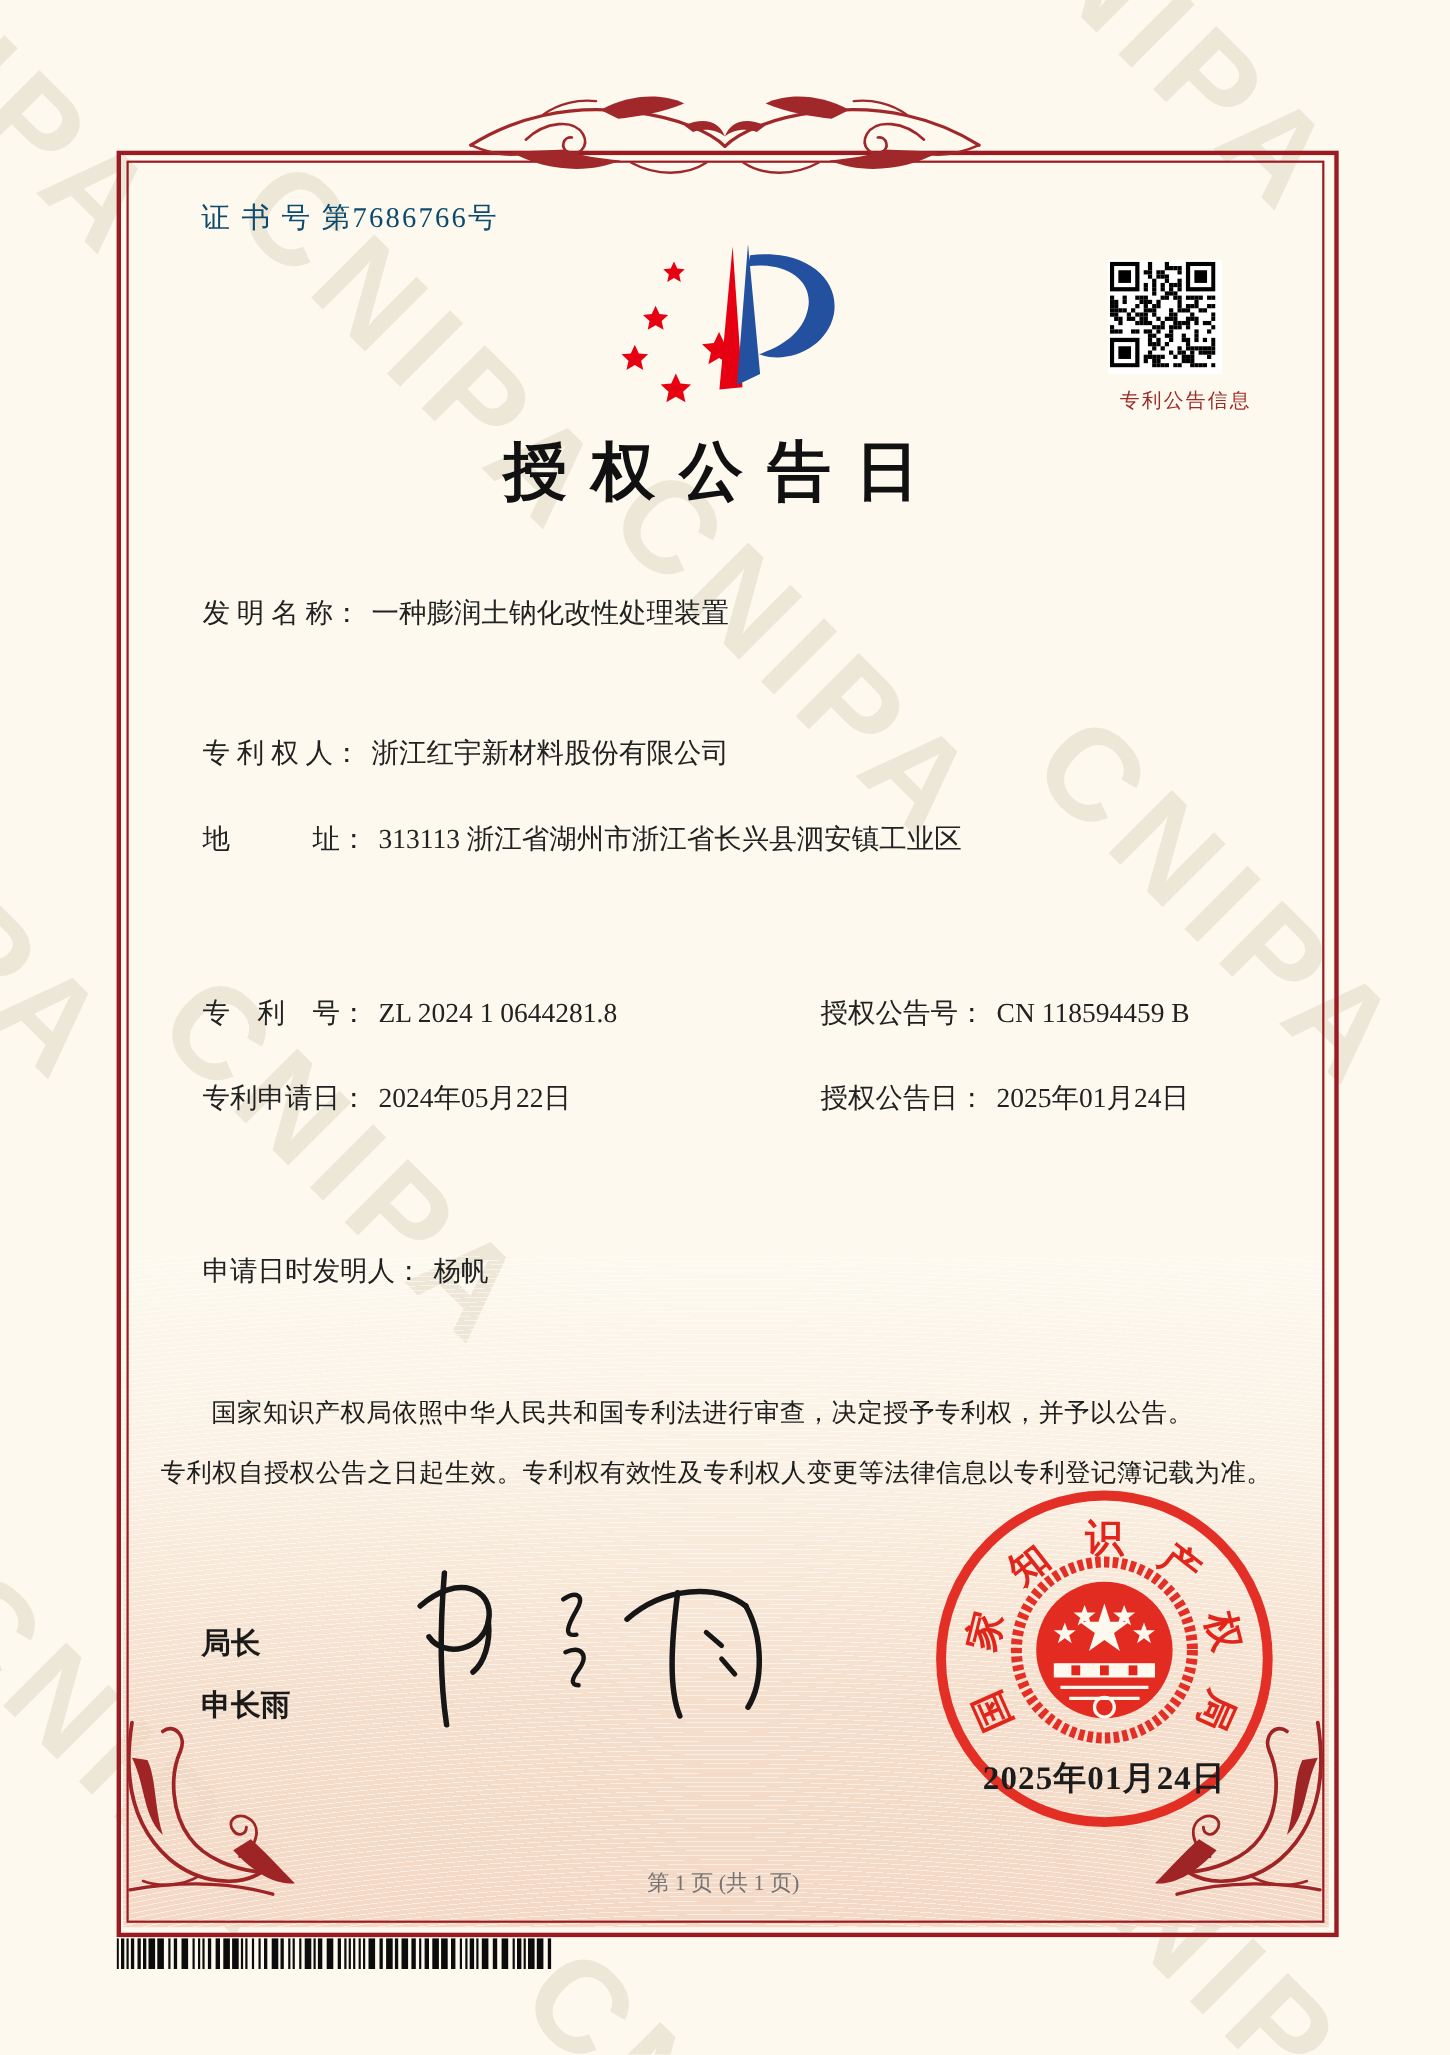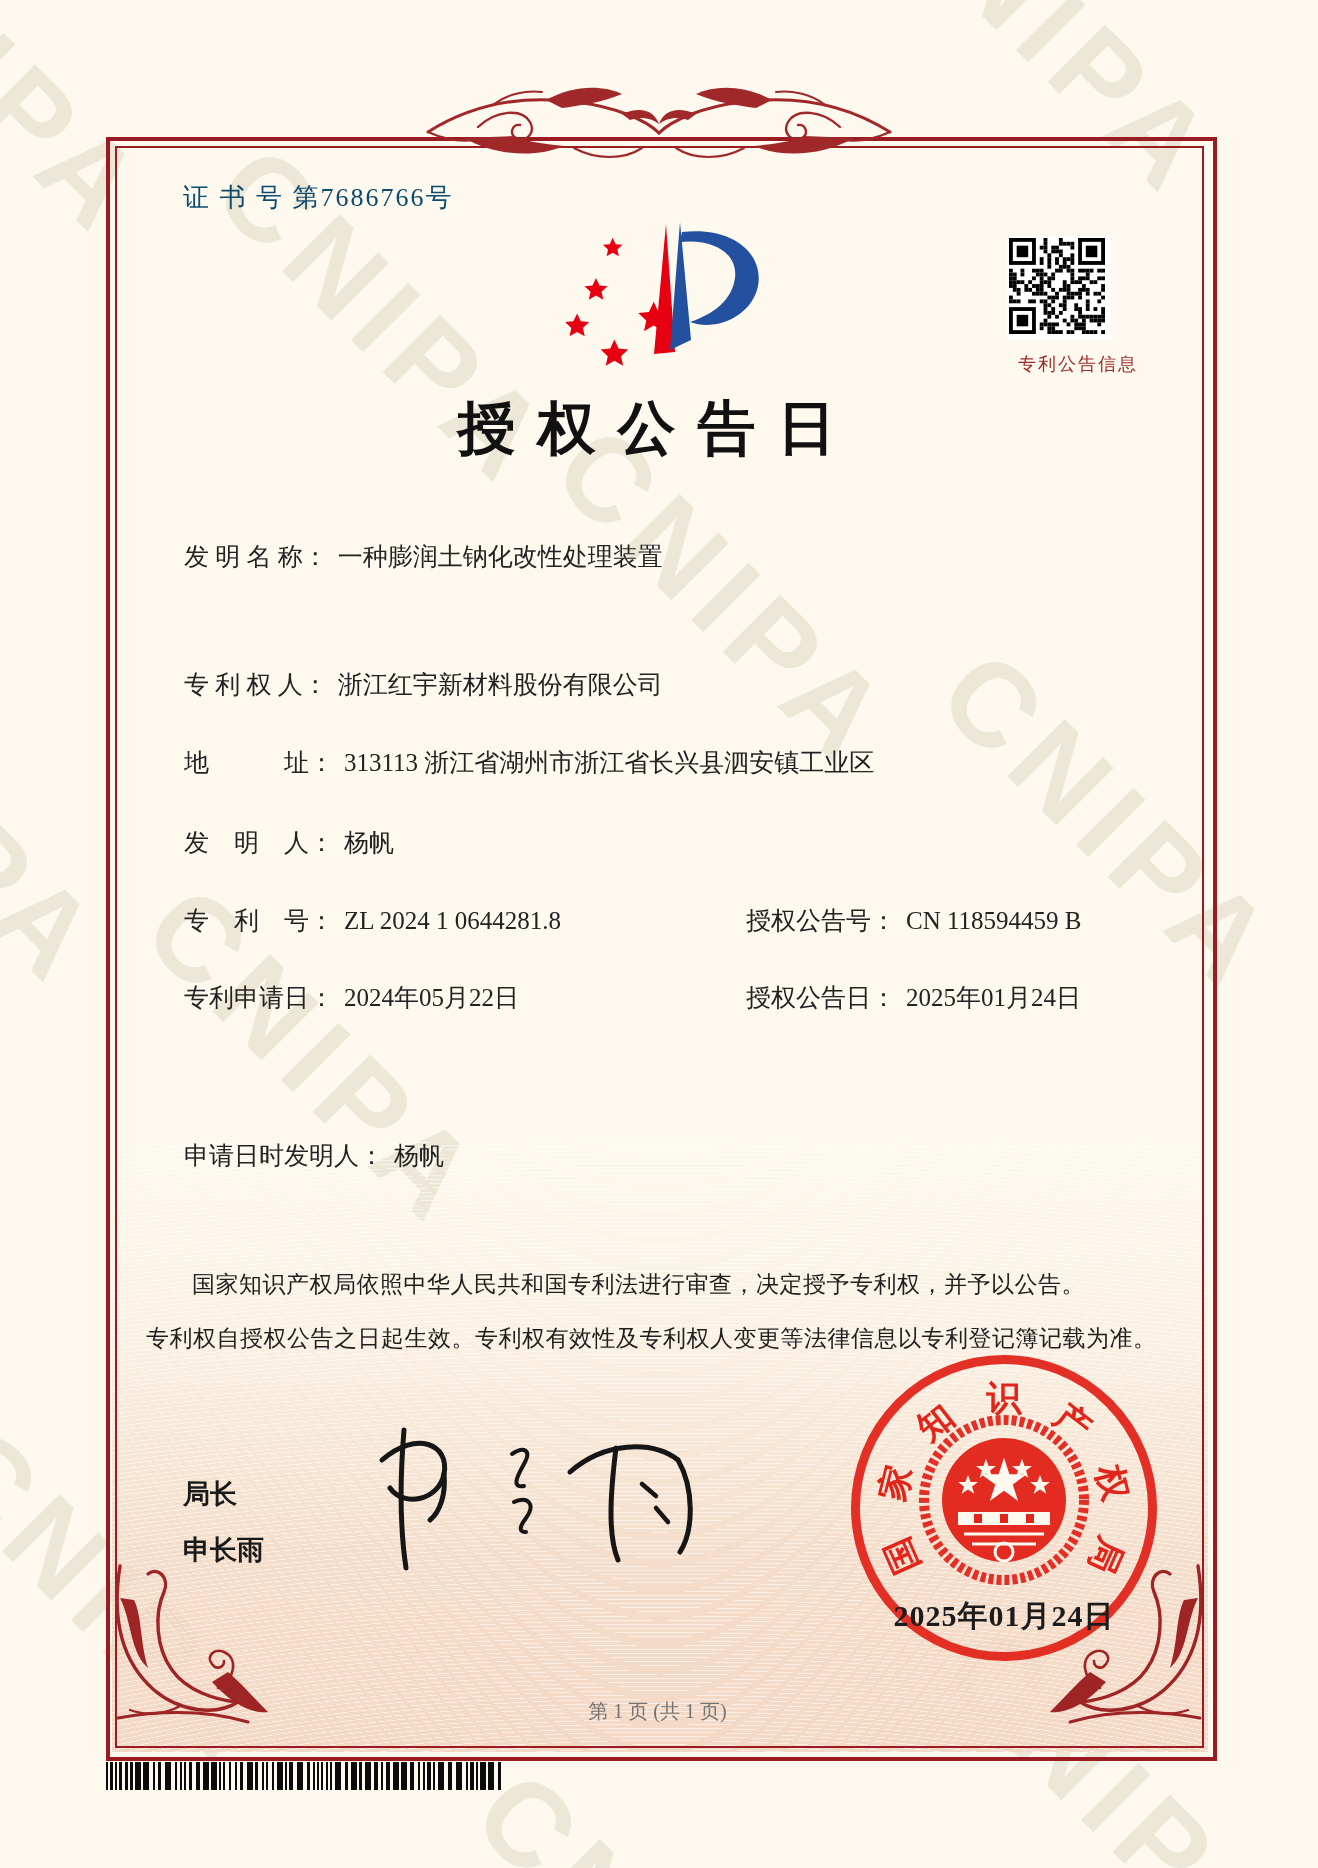--- a/index.html
+++ b/index.html
@@ -374,23 +374,20 @@
 
   <div class="row r1">
     <span class="lbl">发 明 名 称：</span><span class="val">一种膨润土钠化改性处理装置</span>
   </div>
   <div class="row r2">
     <span class="lbl">专 利 权 人：</span><span class="val">浙江红宇新材料股份有限公司</span>
   </div>
   <div class="row r3">
     <span class="lbl">地　　　址：</span><span class="val">313113 浙江省湖州市浙江省长兴县泗安镇工业区</span>
   </div>
-  <div class="row r4">
-    <span class="lbl">发　明　人：</span><span class="val">杨帆</span>
-  </div>
   <div class="row r5">
     <span class="lbl">专　利　号：</span><span class="val">ZL 2024 1 0644281.8</span>
     <span class="col2">
       <span class="lbl">授权公告号：</span><span class="val">CN 118594459 B</span>
     </span>
   </div>
   <div class="row r6">
     <span class="lbl">专利申请日：</span><span class="val">2024年05月22日</span>
     <span class="col2">
       <span class="lbl">授权公告日：</span><span class="val">2025年01月24日</span>

